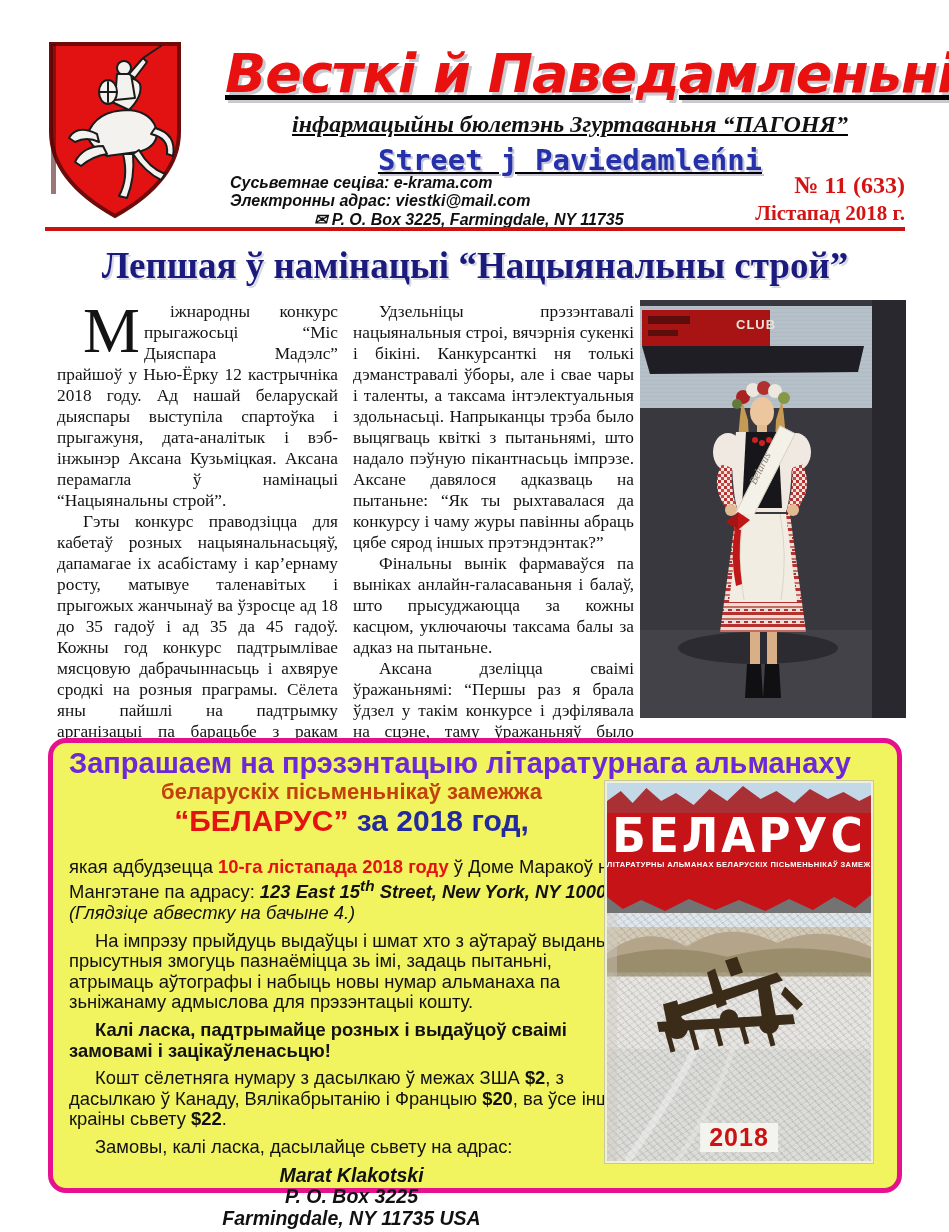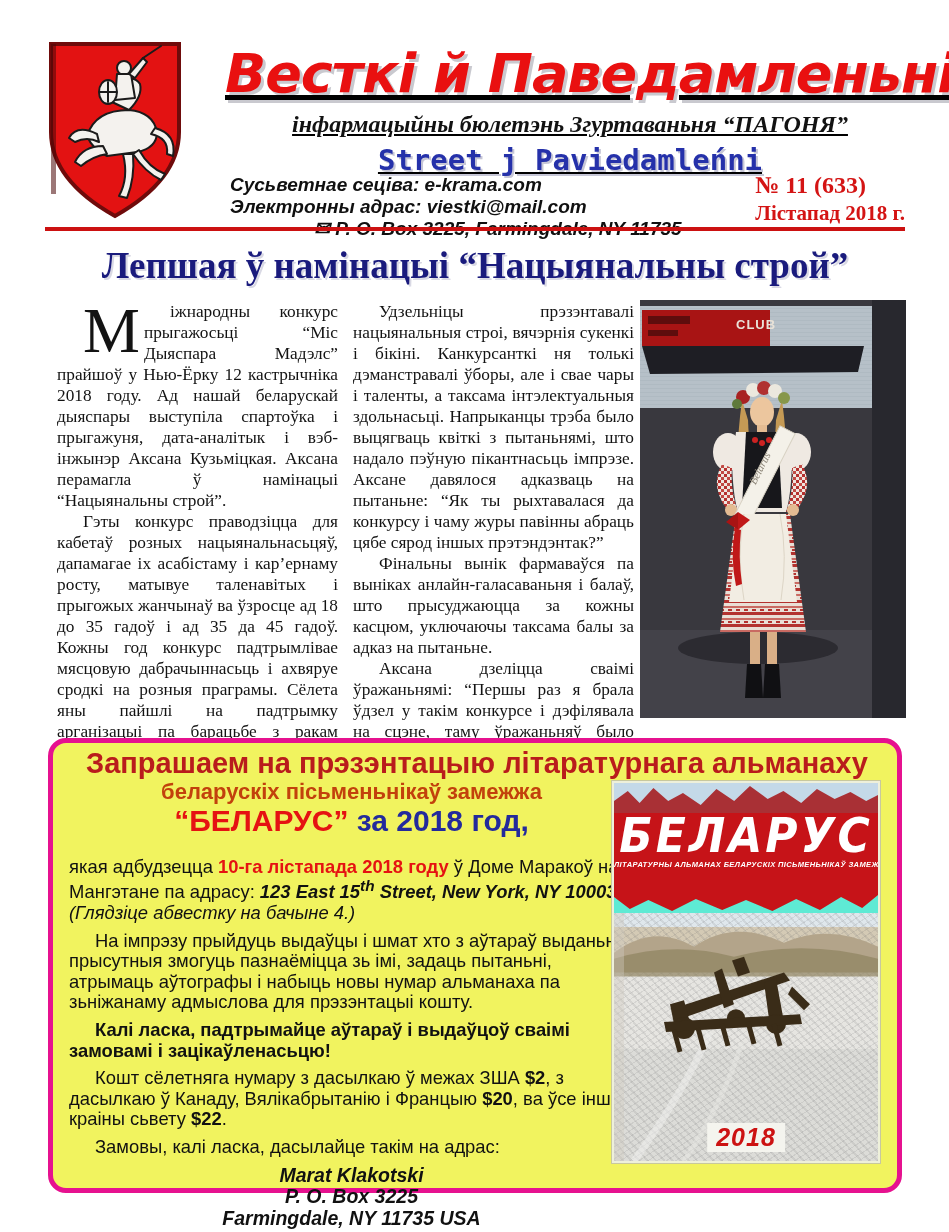--- a/index.html
+++ b/index.html
@@ -11,23 +11,23 @@
   .coat { position:absolute; left:45px; top:40px; width:140px; height:180px; }
   .mast-center { position:absolute; left:225px; top:42px; width:690px; text-align:center;text-decoration:underline; }
   .mast-title { font-family:"DejaVu Sans", sans-serif; font-weight:bold; font-style:italic;
                 font-size:54px; letter-spacing:-1px; color:#e91010;
                 text-shadow:3px 3px 0 #c9c9cf; white-space:nowrap; }
   .mast-sub { margin-top:6px; font-family:"Liberation Serif", serif; font-weight:bold; font-style:italic;
               font-size:24px; color:#121212; white-space:nowrap; }
   .latin-title { margin-top:5px; font-family:"DejaVu Sans Mono", monospace; font-weight:bold;
                  font-size:29px; color:#2531aa; text-shadow:2px 2px 0 #c6c6d6; white-space:nowrap; }
   .contact { position:absolute; left:230px; top:174px; font-family:"Liberation Sans", sans-serif;
-             font-weight:bold; font-style:italic; font-size:19px; color:#101010; line-height:1.15; }
+             font-weight:bold; font-style:italic; font-size:16px; color:#101010; line-height:1.15; }
   .contact .row3 { margin-left:84px; }
-  .issue { position:absolute; right:44px; top:172px; color:#d41414;
+  .issue { position:absolute; right:44px; top:172px; text-align:right; color:#d41414;
            font-family:"Liberation Serif", serif; font-weight:bold; }
   .issue-no { font-size:24px; }
   .issue-date { font-size:21px; margin-top:2px; }
   .rule { position:absolute; left:45px; top:227px; width:860px; height:4px; background:#cc1111; }
 
   
   .headline { position:absolute; left:45px; top:244px; width:860px; text-align:center;
               font-weight:bold; font-size:37px; color:#1a1b7d; text-shadow:2px 2px 0 #d9d9e4;
               white-space:nowrap; }
 
@@ -42,37 +42,37 @@
   .continuation { margin-top:4px; text-align:center; text-indent:0 !important;
                   font-family:"Liberation Sans", sans-serif; font-weight:bold; font-style:italic;
                   font-size:17px; }
 
   .photo { position:absolute; right:43px; top:300px; width:266px; height:418px; }
 
   
   .announce { position:absolute; left:48px; top:738px; width:854px; height:455px;
               background:#f1f35f; border:5px solid #e6118f; border-radius:18px;
               padding:5px 12px 4px 16px; font-family:"Liberation Sans", sans-serif; color:#111; }
-  .ann-h1 { text-align:center; font-weight:bold; font-size:29px; color:#b91c1c; line-height:1.1; }
+  .ann-h1 { font-weight:bold; font-size:29px; color:#6d28d9; line-height:1.1; }
   .ann-row { display:flex; }
   .ann-left { width:565px; }
   .ann-h2 { text-align:center; font-weight:bold; font-size:22px; color:#c2410c; line-height:1.1; }
   .ann-h3 { text-align:center; font-weight:bold; font-size:30px; color:#232a9c; line-height:1.15; margin-bottom:18px; }
   .ann-h3 .red { color:#e51212; }
   .ann-left p { font-size:18.4px; line-height:1.12; margin:0 0 7px 0; }
   .ann-left p.ind { text-indent:26px; }
   .red-bold { color:#e51212; font-weight:bold; }
   .bold { font-weight:bold; }
   .bold-ital { font-weight:bold; font-style:italic; }
   .addr-block { text-align:center; font-weight:bold; font-style:italic; font-size:19.5px;
                 line-height:1.1; margin:2px 0 7px 0; }
 
   
-  .cover { position:absolute; right:17px; top:38px; width:268px; height:382px;
-           background:#5eead4; border:2px solid #eef0da; outline:1px solid #c8c89e; overflow:hidden;font-style:italic; }
+  .cover { position:absolute; right:24px; top:38px; width:268px; height:382px;
+           background:#737373; border:2px solid #eef0da; outline:1px solid #c8c89e; overflow:hidden; }
   .cover-sky { position:relative; height:30px; background:#c4d9e8; }
   .cover-band { position:relative; height:100px; background:#c61318; text-align:center; color:#fff;
                 clip-path:polygon(0 0,100% 0,100% 82%,94% 95%,86% 84%,78% 97%,69% 86%,60% 98%,50% 87%,41% 97%,31% 86%,22% 98%,13% 87%,6% 96%,0 84%); }
   .cover-title { font-family:"DejaVu Sans", sans-serif; font-weight:bold; font-size:44px;
                  letter-spacing:3px; line-height:1.05; transform:scaleY(1.08); }
   .cover-sub { font-size:7.5px; font-weight:bold; letter-spacing:.4px; margin-top:1px; white-space:nowrap; }
   .cover-scene { position:absolute; left:0; top:130px; right:0; bottom:0;
                  background:
                    repeating-linear-gradient(47deg, rgba(110,110,112,.14) 0 2px, transparent 2px 6px),
                    repeating-linear-gradient(-33deg, rgba(90,90,95,.12) 0 1px, transparent 1px 5px),
@@ -216,25 +216,25 @@
     <div class="ann-row">
       <div class="ann-left">
         <div class="ann-h2">беларускіх пісьменьнікаў замежжа</div>
         <div class="ann-h3">
           <span class="red">“БЕЛАРУС”</span><span> за 2018 год,</span>
         </div>
         <p>
           <span>якая адбудзецца </span><span class="red-bold">10-га лістапада 2018 году</span><span> ў Доме Маракоў на Мангэтане  па адрасу: </span><span class="bold-ital">123 East 15</span><sup class="bold-ital">th</sup><span class="bold-ital"> Street, New York, NY 10003.</span><span class="ital"> (Глядзіце абвестку на бачыне 4.)</span>
         </p>
         <p class="ind">На імпрэзу прыйдуць выдаўцы і шмат хто з аўтараў выданьня, прысутныя змогуць пазнаёміцца зь імі, задаць пытаньні, атрымаць аўтографы і набыць новы нумар альманаха па зьніжанаму адмыслова для прэзэнтацыі кошту.</p>
-        <p class="ind bold">Калі ласка, падтрымайце аўтараў і выдаўцоў сваімі замовамі і зацікаўленасьцю!</p>
+        <p class="ind bold">Калі ласка, падтрымайце розных і выдаўцоў сваімі замовамі і зацікаўленасьцю!</p>
         <p class="ind">
           <span>Кошт сёлетняга нумару з дасылкаю ў межах ЗША </span><span class="bold">$2</span><span>, з дасылкаю ў Канаду, Вялікабрытанію і Францыю </span><span class="bold">$20</span><span>, ва ўсе іншыя краіны сьвету </span><span class="bold">$22</span><span>.</span>
         </p>
-        <p class="ind">Замовы, калі ласка, дасылайце такім на адрас:</p>
+        <p class="ind">Замовы, калі ласка, дасылайце сьвету на адрас:</p>
         <div class="addr-block">
           <div>Marat Klakotski</div>
           <div>P. O. Box 3225</div>
           <div>Farmingdale, NY 11735 USA</div>
         </div>
         <p class="ind">
           <span>Чэкі выпісвайце на імя рэдактара і выдаўца </span><span class="bold-ital">Marat Klakotski.</span>
         </p>
 
       </div>

